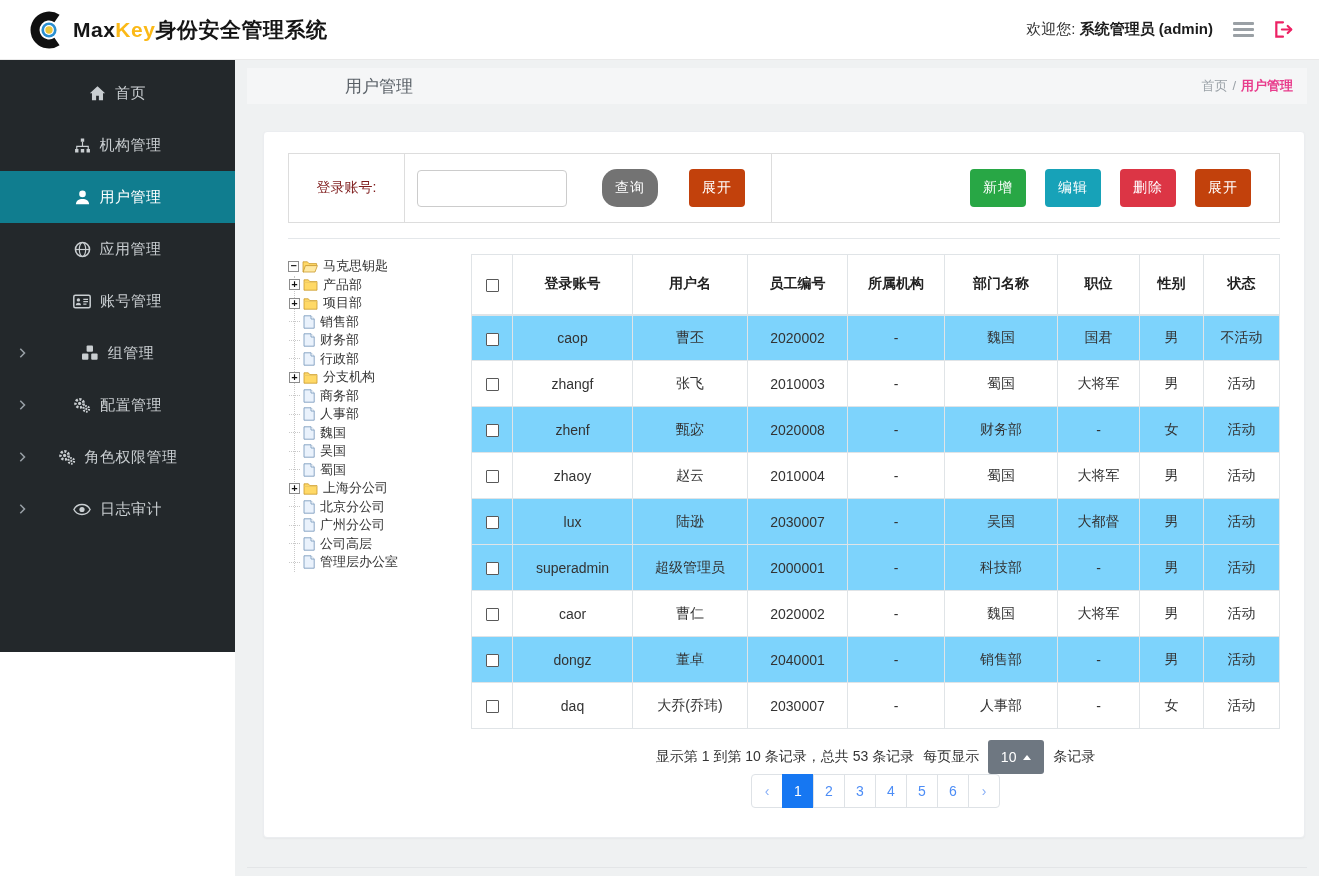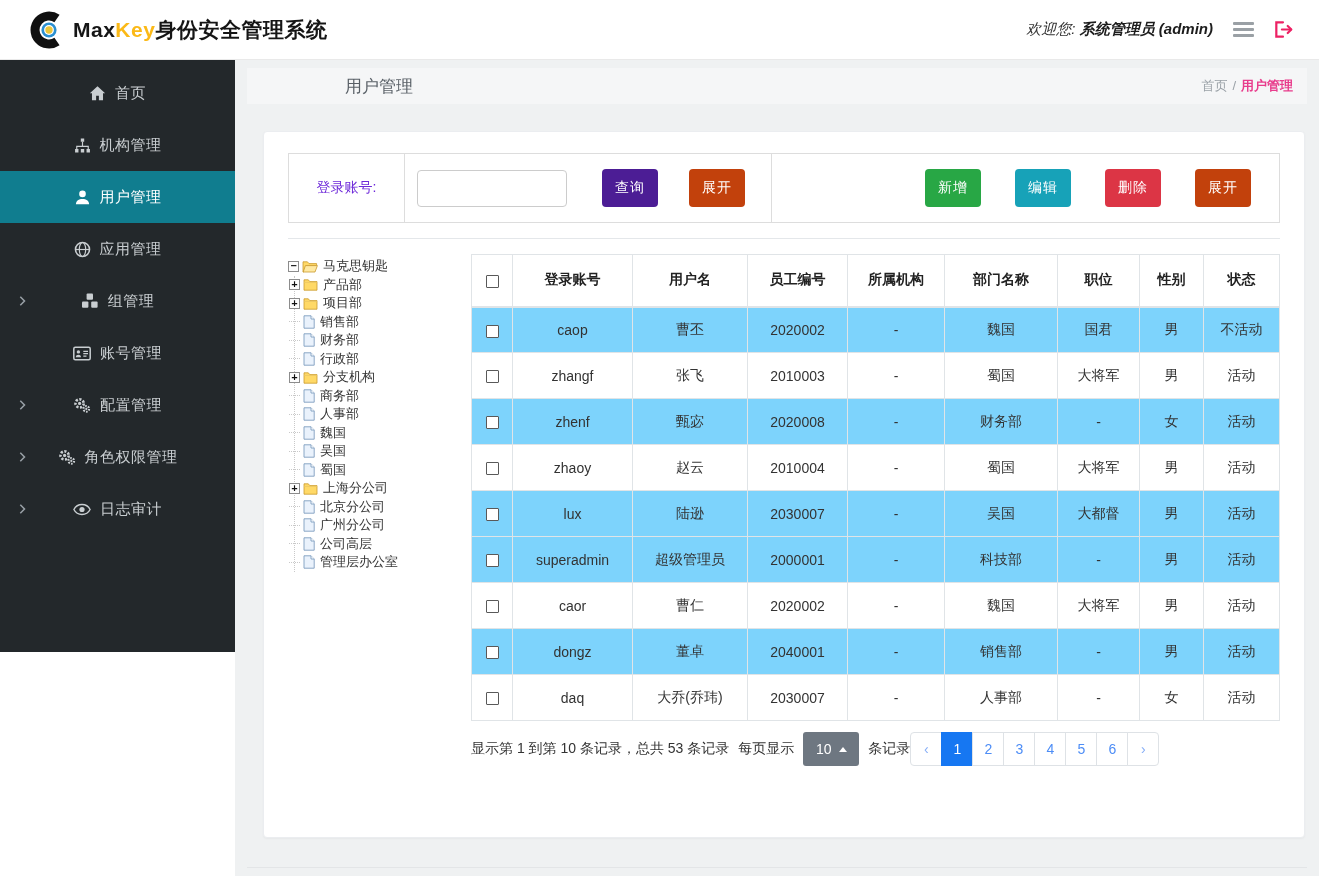--- a/index.html
+++ b/index.html
@@ -12,21 +12,21 @@
   
   .topbar {
     height:60px; background:#fff; border-bottom:1px solid #e9e9e9;
     display:flex; align-items:center; justify-content:space-between;
     padding:0 26px 0 28px;
   }
   .brand { display:flex; align-items:center; gap:3px; }
   .brand-text { font-size:21px; font-weight:bold; color:#151515; letter-spacing:.5px; white-space:nowrap; }
   .brand-key { color:#fbb917;margin-top:40px; }
   .top-right { display:flex; align-items:center; gap:20px; }
-  .welcome { font-size:15px; color:#333; white-space:nowrap;font-style:italic; }
+  .welcome { font-size:15px; color:#333; white-space:nowrap; }
   .welcome b { color:#1d1d1d; }
   .hamburger { display:inline-block; cursor:pointer; }
   .hamburger i { display:block; width:21px; height:3px; background:#9aa0a5; border-radius:1px; margin:3px 0; }
   .logout-btn { color:#ed2164; cursor:pointer; display:flex; align-items:center; }
   
   .layout { display:flex; height:816px; }
   .sidebar { width:235px; flex:none; background:#fff; }
   .side-menu { background:#23282b; height:592px; padding-top:7px; }
   .side-item {
     position:relative; height:52px; display:flex; align-items:center; justify-content:center;
@@ -51,62 +51,62 @@
   
   .panel {
     margin:27px 14px 0 28px; height:707px; background:#fff;
     border:1px solid #ebedf0; border-radius:4px; box-shadow:0 1px 2px rgba(0,0,0,.04);
     padding:21px 24px 0 24px;
   }
   
   .search-box { border:1px solid #dddddd; height:70px; display:flex; align-items:stretch; }
   .sb-label-cell {
     width:116px; flex:none; display:flex; align-items:center; justify-content:center;
-    border-right:1px solid #dddddd; font-size:14px; color:#6d28d9;
+    border-right:1px solid #dddddd; font-size:14px; color:#7f1d1d;
   }
   .sb-mid { width:367px; flex:none; display:flex; align-items:center; border-right:1px solid #dddddd; padding-left:12px; }
   .sb-input { width:150px; height:37px; border:1px solid #cccccc; border-radius:4px; padding:0 8px; font-size:14px; font-family:inherit; outline:none; background:#fff; }
   .btn {
     height:38px; border:none; border-radius:4px; color:#fff; font-size:14px;
     padding:0 13px; font-family:inherit; cursor:pointer; letter-spacing:1px; white-space:nowrap;
   }
-  .btn-blue  { background:#4c1d95; }
+  .btn-blue  { background:#737373;border-radius:15px; }
   .btn-gray  { background:#c2410c;font-family:Liberation Serif, serif; }
   .btn-green { background:#28a745; }
   .btn-teal  { background:#17a2b8; }
   .btn-red   { background:#dc3545; }
   .sb-mid .btn-blue { margin-left:35px; }
   .sb-mid .btn-gray { margin-left:31px; }
-  .sb-right { flex:1; display:flex; align-items:center; justify-content:flex-end; gap:34px; padding-right:28px; }
+  .sb-right { flex:1; display:flex; align-items:center; justify-content:flex-end; gap:19px; padding-right:28px; }
   .toolbar-divider { border-bottom:1px solid #e4e7ea; margin-top:15px; }
   
   .main-area { display:flex; margin-top:15px; }
   
   .tree { width:183px; flex:none; font-size:13px; color:#333; padding-top:3px; }
   .tree-row { height:18.5px; display:flex; align-items:center; cursor:pointer; white-space:nowrap; }
   .tree-children { margin-left:6px; border-left:1px dotted #c9c9c9; }
   .expander {
     width:11px; height:11px; flex:none; margin-right:3px; display:inline-block;
     border:1px solid #8c8c8c; background:#fdfdfd; color:#111;
     font:bold 10px/8px "DejaVu Sans Mono",monospace; text-align:center;
   }
   .tree-children .expander, .tree-children .stub { margin-left:-6px; }
   .stub { width:11px; height:0; flex:none; border-top:1px dotted #c9c9c9; margin-right:3px; }
   .ticon { display:flex; align-items:center; margin-right:3px; flex:none; }
   .tlabel { padding:0 2px; }
   
   .table-wrap { flex:1; min-width:0; }
   table.data-table { width:100%; border-collapse:collapse; table-layout:fixed; }
   .data-table th, .data-table td { border:1px solid #e0e4e7; text-align:center; overflow:hidden; white-space:nowrap; }
-  .data-table th { height:52px; font-size:14px; font-weight:bold; color:#222; border-bottom:2px solid #e0e4e7; }
+  .data-table th { height:60px; font-size:14px; font-weight:bold; color:#222; border-bottom:2px solid #e0e4e7; }
   .data-table td { height:46px; font-size:14px; color:#333; }
   .data-table tr.striped td { background:#7dd3fc; }
   .cb { display:inline-block; width:13px; height:13px; border:1px solid #595959; border-radius:1px; background:#fff; vertical-align:middle; cursor:pointer; }
   
-  .pagination-bar { display:flex; align-items:center; justify-content:flex-start; margin-top:11px; }
+  .pagination-bar { display:flex; align-items:center; justify-content:space-between; margin-top:11px;flex-direction:column; }
   .pg-info { font-size:14px; color:#333; display:flex; align-items:center; gap:9px; white-space:nowrap; }
   .page-size-btn {
     background:#6e7781; color:#fff; height:34px; min-width:56px; border:none; border-radius:3px;
     font-size:14px; font-family:inherit; display:inline-flex; align-items:center; justify-content:center; gap:7px; cursor:pointer;
   }
   .caret-up { width:0; height:0; border-left:4px solid transparent; border-right:4px solid transparent; border-bottom:5px solid #fff; }
   .pager { display:flex; }
   .pg-btn {
     min-width:32px; height:34px; border:1px solid #dee2e6; background:#fff; color:#4d8df6;
     font-size:14px; font-family:inherit; display:flex; align-items:center; justify-content:center;
@@ -184,44 +184,44 @@
           <span class="side-icon">
             <svg width="17" height="17" viewBox="0 0 16 16" fill="none" stroke="currentColor">
               <circle cx="8" cy="8" r="6.6" stroke-width="1.5"></circle>
               <ellipse cx="8" cy="8" rx="3" ry="6.6" stroke-width="1.1"></ellipse>
               <path d="M1.6 8h12.8" stroke-width="1.1"></path>
             </svg>
           </span>
           <span class="side-label">应用管理</span>
         </div>
         <div class="side-item">
-          <span class="chev">
-            <svg width="11" height="11" viewBox="0 0 10 10">
-              <path d="M3 1.2l3.8 3.8L3 8.8" fill="none" stroke="#98a0a6" stroke-width="1.4"></path>
-            </svg>
-          </span>
-          <span class="side-icon">
-            <svg width="18" height="16" viewBox="0 0 18 16" fill="currentColor">
-              <rect x="5.6" y=".6" width="6.4" height="6.2" rx="1"></rect>
-              <rect x="1" y="8.6" width="6.4" height="6.2" rx="1"></rect>
-              <rect x="10.2" y="8.6" width="6.4" height="6.2" rx="1"></rect>
-            </svg>
-          </span>
-          <span class="side-label">组管理</span>
-        </div>
-        <div class="side-item">
           <span class="side-icon">
             <svg width="18" height="15" viewBox="0 0 18 14">
               <rect x=".8" y=".8" width="16.4" height="12.4" rx="1.5" fill="none" stroke="currentColor" stroke-width="1.5"></rect>
               <circle cx="5.4" cy="5.4" r="1.7" fill="currentColor"></circle>
               <path d="M2.8 10.7c0-1.7 1.2-2.5 2.6-2.5s2.6.8 2.6 2.5z" fill="currentColor"></path>
               <path d="M10.3 4.8h4.7M10.3 7.2h4.7M10.3 9.6h3.2" stroke="currentColor" stroke-width="1.2"></path>
             </svg>
           </span>
           <span class="side-label">账号管理</span>
+        </div>
+        <div class="side-item">
+          <span class="chev">
+            <svg width="11" height="11" viewBox="0 0 10 10">
+              <path d="M3 1.2l3.8 3.8L3 8.8" fill="none" stroke="#98a0a6" stroke-width="1.4"></path>
+            </svg>
+          </span>
+          <span class="side-icon">
+            <svg width="18" height="16" viewBox="0 0 18 16" fill="currentColor">
+              <rect x="5.6" y=".6" width="6.4" height="6.2" rx="1"></rect>
+              <rect x="1" y="8.6" width="6.4" height="6.2" rx="1"></rect>
+              <rect x="10.2" y="8.6" width="6.4" height="6.2" rx="1"></rect>
+            </svg>
+          </span>
+          <span class="side-label">组管理</span>
         </div>
         <div class="side-item">
           <span class="chev">
             <svg width="11" height="11" viewBox="0 0 10 10">
               <path d="M3 1.2l3.8 3.8L3 8.8" fill="none" stroke="#98a0a6" stroke-width="1.4"></path>
             </svg>
           </span>
           <span class="side-icon">
             <svg width="18" height="16" viewBox="0 0 18 16" fill="none" stroke="currentColor">
               <circle cx="6.6" cy="6.4" r="4.1" stroke-width="2.6" stroke-dasharray="2.2 1.5"></circle>

